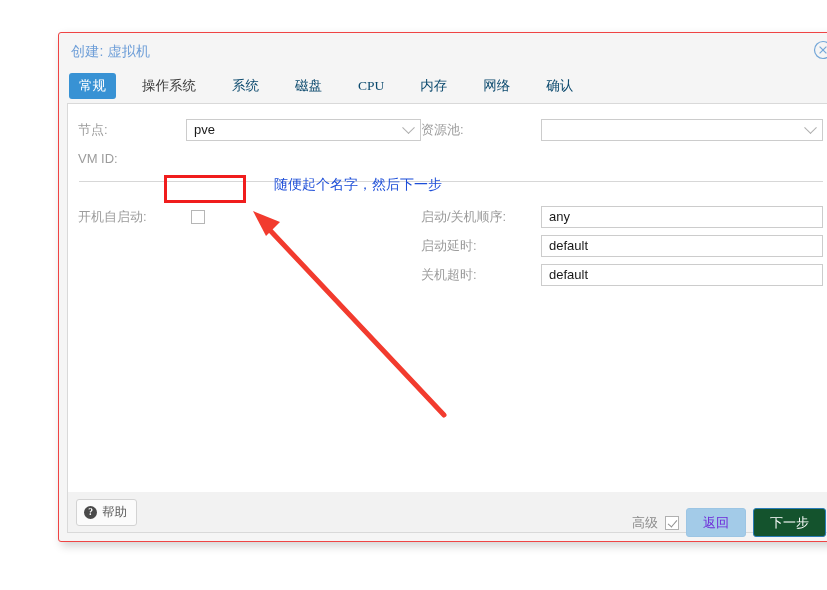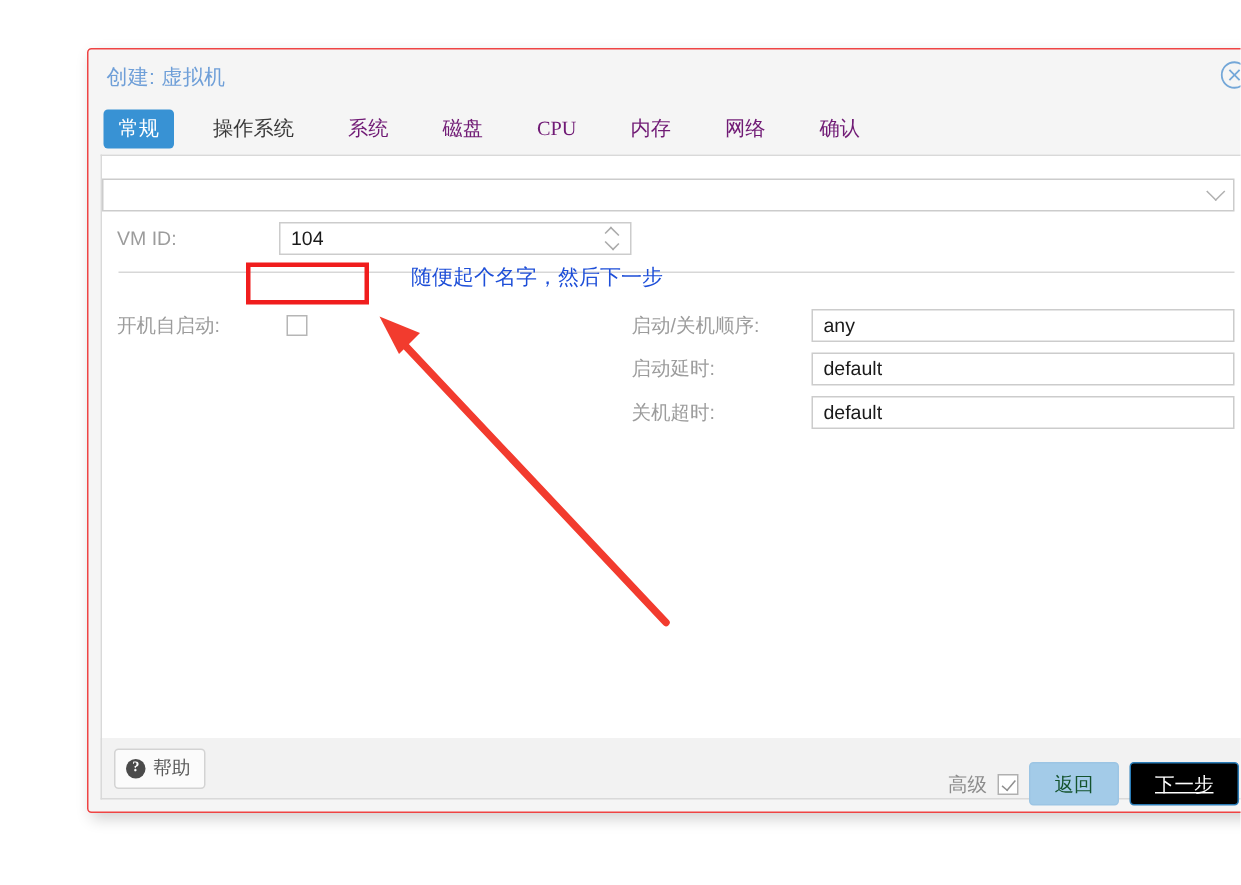--- a/index.html
+++ b/index.html
@@ -62,21 +62,21 @@
     height: 34px;
     padding-left: 10px;
     display: flex;
     align-items: center;
     gap: 16px;
     font-family: Liberation Serif, serif;
   }
   .tab {
     font-size: 13.5px;
     padding: 4px 10px;
-    color: #701a75;
+    color: #0c4a6e;
     white-space: nowrap;
     border-radius: 3px;
     line-height: 18px;
     cursor: pointer;
   }
   .tab.active {
     background: #3892d4;
     color: #ffffff;
   }
   .tab.enabled {
@@ -257,22 +257,22 @@
   .btn {
     font-size: 13px;
     color: #ffffff;
     border-radius: 3px;
     padding: 5px 16px;
     cursor: pointer;
     line-height: 17px;
     white-space: nowrap;
     border: 1px solid transparent;
   }
-  .btn.primary { background: #000000; border-color: #2a7cb7; text-decoration: underline; }
-  .btn.disabled { background: #a3cbe8; border-color: #9cc5e4; color:#14532d; cursor: default; }
+  .btn.primary { background: #14532d; border-color: #2a7cb7; }
+  .btn.disabled { background: #a3cbe8; border-color: #9cc5e4; color:#6d28d9; cursor: default; }
 
   
   #anno-box {
     position: absolute;
     left: 164px;
     top: 175px;
     width: 82px;
     height: 28px;
     border: 3px solid #f01d1d;
     box-sizing: border-box;
@@ -319,40 +319,43 @@
     <div class="tab">CPU</div>
     <div class="tab">内存</div>
     <div class="tab">网络</div>
     <div class="tab">确认</div>
   </div>
 
   <div id="panel">
     <div id="form-grid">
 
       <div class="form-row">
+        <div class="col-left">
+          <span class="fld-label">节点:</span>
+          <div class="fld-input">
+            <span class="val">pve</span>
+            <span class="trigger">
+                <span class="chev"></span>
+              </span>
+          </div>
+        </div>
         <div class="col-right">
+          <span class="fld-label">资源池:</span>
           <div class="fld-input">
             <span class="val"></span>
             <span class="trigger">
                 <span class="chev"></span>
               </span>
           </div>
         </div>
       </div>
 
       <div class="form-row">
         <div class="col-left">
           <span class="fld-label">VM ID:</span>
-          <div class="fld-input">
-            <span class="val">104</span>
-            <span class="spin">
-              <span class="up"></span>
-                <span class="dn"></span>
-            </span>
-          </div>
         </div>
         <div class="col-right"></div>
       </div>
 
 
       <div class="divider"></div>
 
       <div class="form-row" style="margin-top:20px;">
         <div class="col-left">
           <span class="fld-label">开机自启动:</span>

